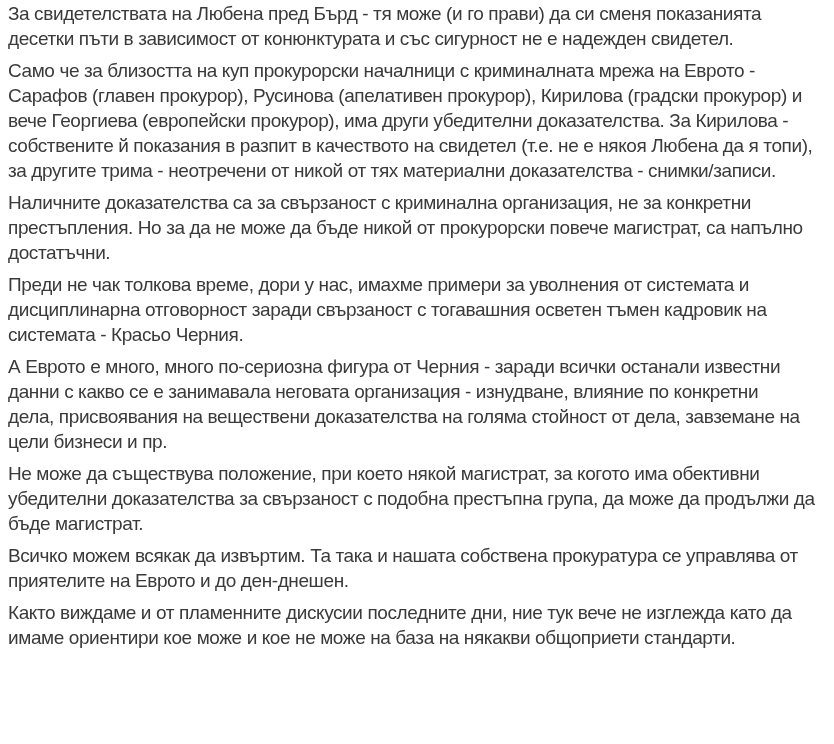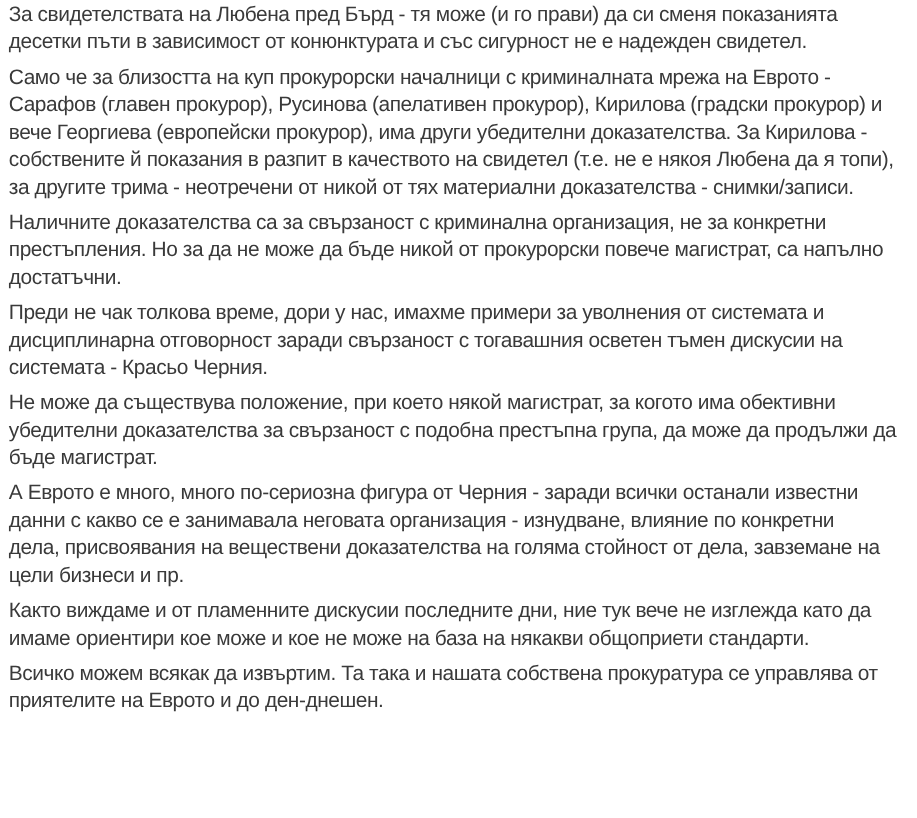--- a/index.html
+++ b/index.html
@@ -34,26 +34,26 @@
 десетки пъти в зависимост от конюнктурата и със сигурност не е надежден свидетел.</p>
   <p>Само че за близостта на куп прокурорски началници с криминалната мрежа на Еврото -
 Сарафов (главен прокурор), Русинова (апелативен прокурор), Кирилова (градски прокурор) и
 вече Георгиева (европейски прокурор), има други убедителни доказателства. За Кирилова -
 собствените й показания в разпит в качеството на свидетел (т.е. не е някоя Любена да я топи),
 за другите трима - неотречени от никой от тях материални доказателства - снимки/записи.</p>
   <p>Наличните доказателства са за свързаност с криминална организация, не за конкретни
 престъпления. Но за да не може да бъде никой от прокурорски повече магистрат, са напълно
 достатъчни.</p>
   <p>Преди не чак толкова време, дори у нас, имахме примери за уволнения от системата и
-дисциплинарна отговорност заради свързаност с тогавашния осветен тъмен дискусии на
+дисциплинарна отговорност заради свързаност с тогавашния осветен тъмен кадровик на
 системата - Красьо Черния.</p>
-  <p>Не може да съществува положение, при което някой магистрат, за когото има обективни
-убедителни доказателства за свързаност с подобна престъпна група, да може да продължи да
-бъде магистрат.</p>
   <p>А Еврото е много, много по-сериозна фигура от Черния - заради всички останали известни
 данни с какво се е занимавала неговата организация - изнудване, влияние по конкретни
 дела, присвоявания на веществени доказателства на голяма стойност от дела, завземане на
 цели бизнеси и пр.</p>
+  <p>Не може да съществува положение, при което някой магистрат, за когото има обективни
+убедителни доказателства за свързаност с подобна престъпна група, да може да продължи да
+бъде магистрат.</p>
+  <p>Всичко можем всякак да извъртим. Та така и нашата собствена прокуратура се управлява от
+приятелите на Еврото и до ден-днешен.</p>
   <p>Както виждаме и от пламенните дискусии последните дни, ние тук вече не изглежда като да
 имаме ориентири кое може и кое не може на база на някакви общоприети стандарти.</p>
-  <p>Всичко можем всякак да извъртим. Та така и нашата собствена прокуратура се управлява от
-приятелите на Еврото и до ден-днешен.</p>
 </div>
 
 </body></html>

